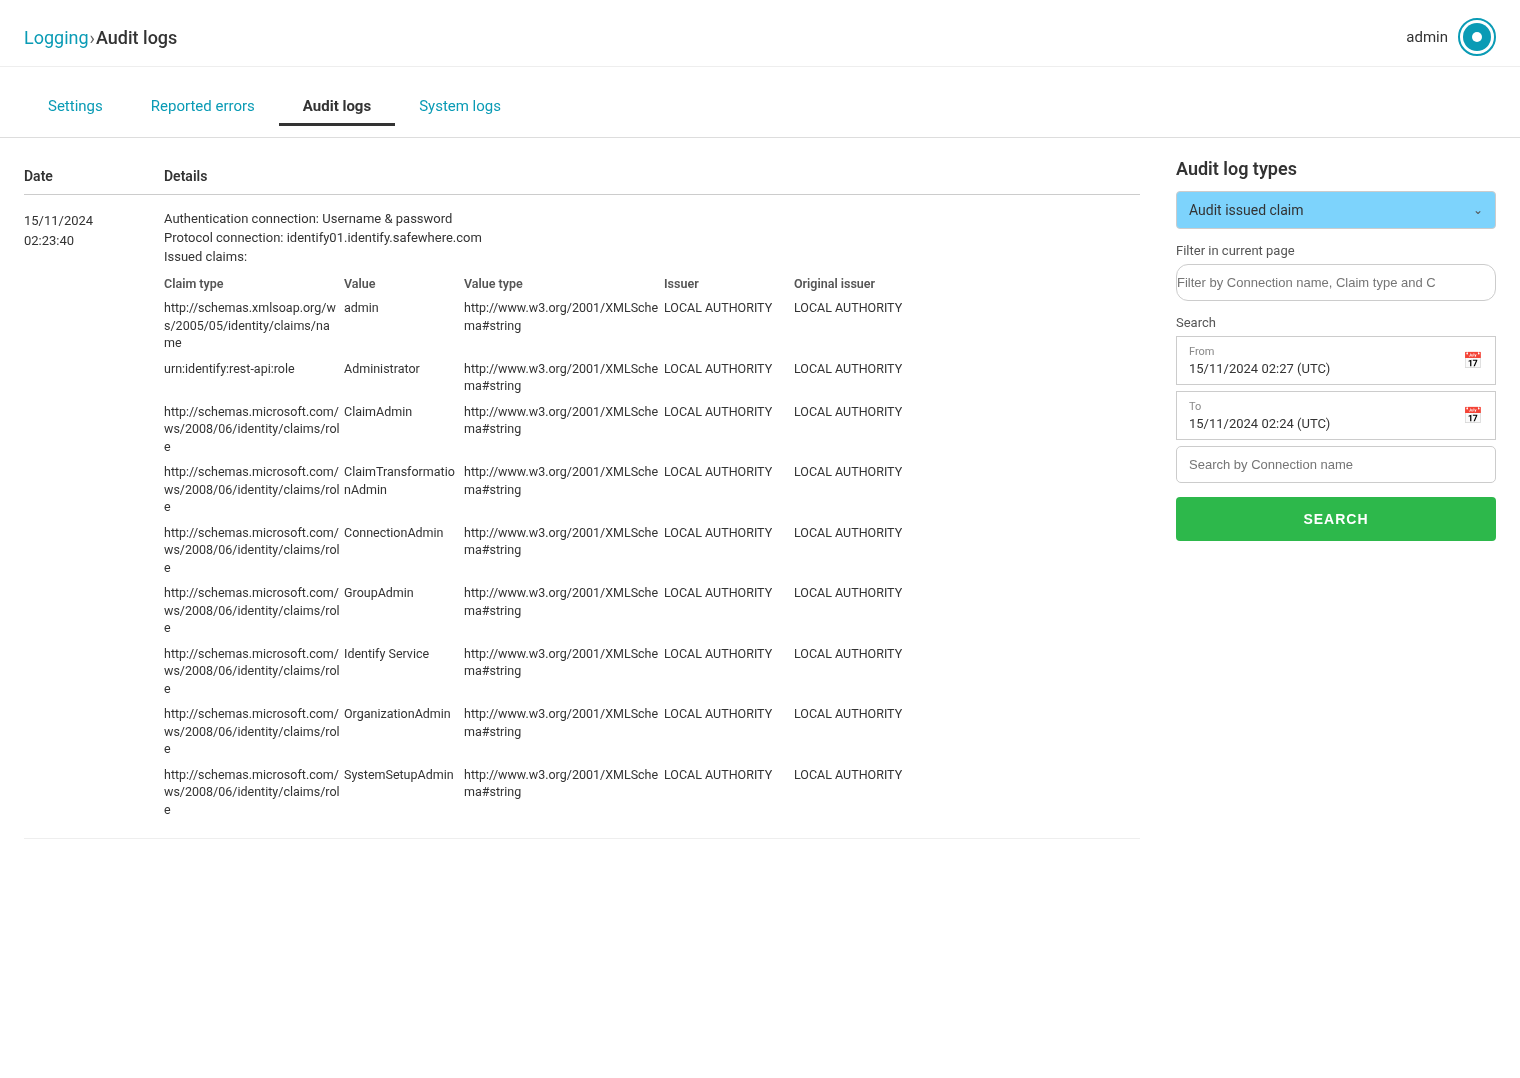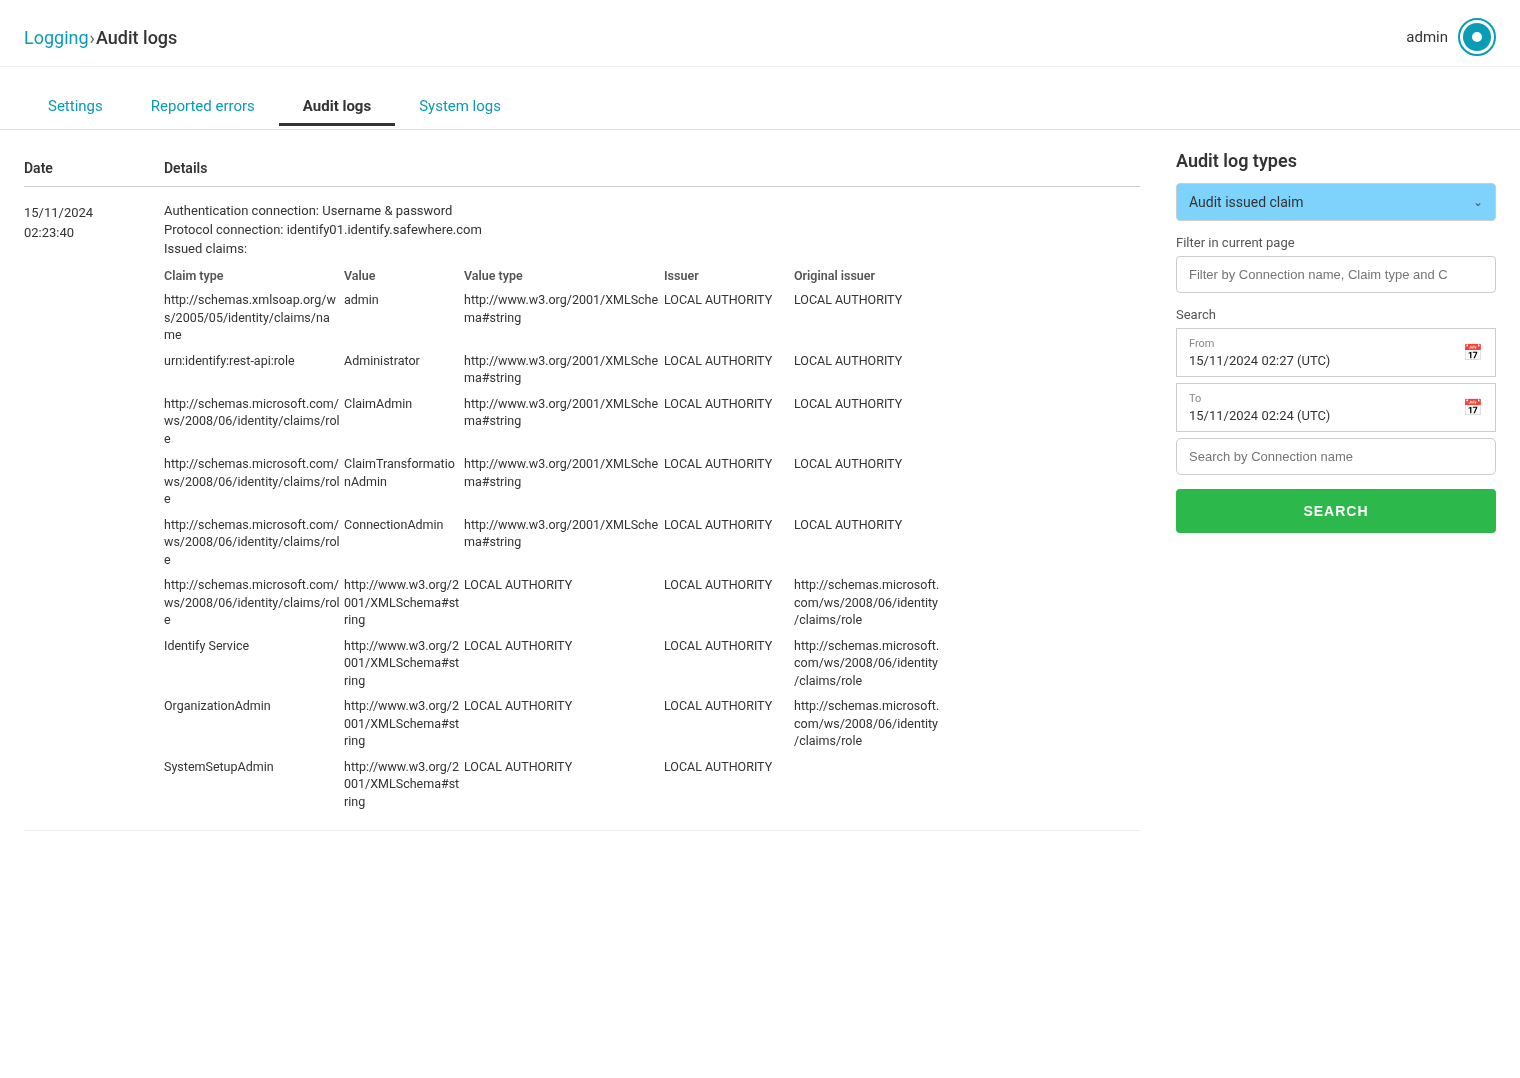--- a/index.html
+++ b/index.html
@@ -69,21 +69,21 @@
       width: 10px;
       height: 10px;
       border-radius: 50%;
       background: #fff;
     }
 
     
     .tabs {
       display: flex;
       gap: 0;
-      padding: 20px 24px 4px 24px;
+      padding: 20px 24px 12px 24px;
       border-bottom: 1px solid #ddd;
     }
     .tab {
       padding: 10px 24px;
       cursor: pointer;
       color: #0a9bb5;
       font-size: 15px;
       text-decoration: none;
       position: relative;
     }
@@ -195,22 +195,22 @@
     }
     .dropdown-chevron {
       font-size: 12px;
       color: #555;
     }
 
     
     .filter-input {
       width: 100%;
       border: 1px solid #ccc;
-      border-radius: 4px;
-      padding: 10px 12px;
+      border-radius: 12px;
+      padding: 10px 0;
       font-size: 13px;
       color: #737373;
       outline: none;
     }
 
     
     .date-field-wrapper {
       border: 1px solid #ccc;
       border-radius: 0;
       padding: 8px 12px;
@@ -335,20 +335,21 @@
           <div class="claims-cell">LOCAL AUTHORITY</div>
           <div class="claims-cell">LOCAL AUTHORITY</div>
 
           <div class="claims-cell">http://schemas.microsoft.com/ws/2008/06/identity/claims/role</div>
           <div class="claims-cell">ConnectionAdmin</div>
           <div class="claims-cell">http://www.w3.org/2001/XMLSchema#string</div>
           <div class="claims-cell">LOCAL AUTHORITY</div>
           <div class="claims-cell">LOCAL AUTHORITY</div>
 
           <div class="claims-cell">http://schemas.microsoft.com/ws/2008/06/identity/claims/role</div>
+          <div class="claims-cell">GroupAdmin</div>
           <div class="claims-cell">http://www.w3.org/2001/XMLSchema#string</div>
           <div class="claims-cell">LOCAL AUTHORITY</div>
           <div class="claims-cell">LOCAL AUTHORITY</div>
 
           <div class="claims-cell">http://schemas.microsoft.com/ws/2008/06/identity/claims/role</div>
           <div class="claims-cell">Identify Service</div>
           <div class="claims-cell">http://www.w3.org/2001/XMLSchema#string</div>
           <div class="claims-cell">LOCAL AUTHORITY</div>
           <div class="claims-cell">LOCAL AUTHORITY</div>
 

